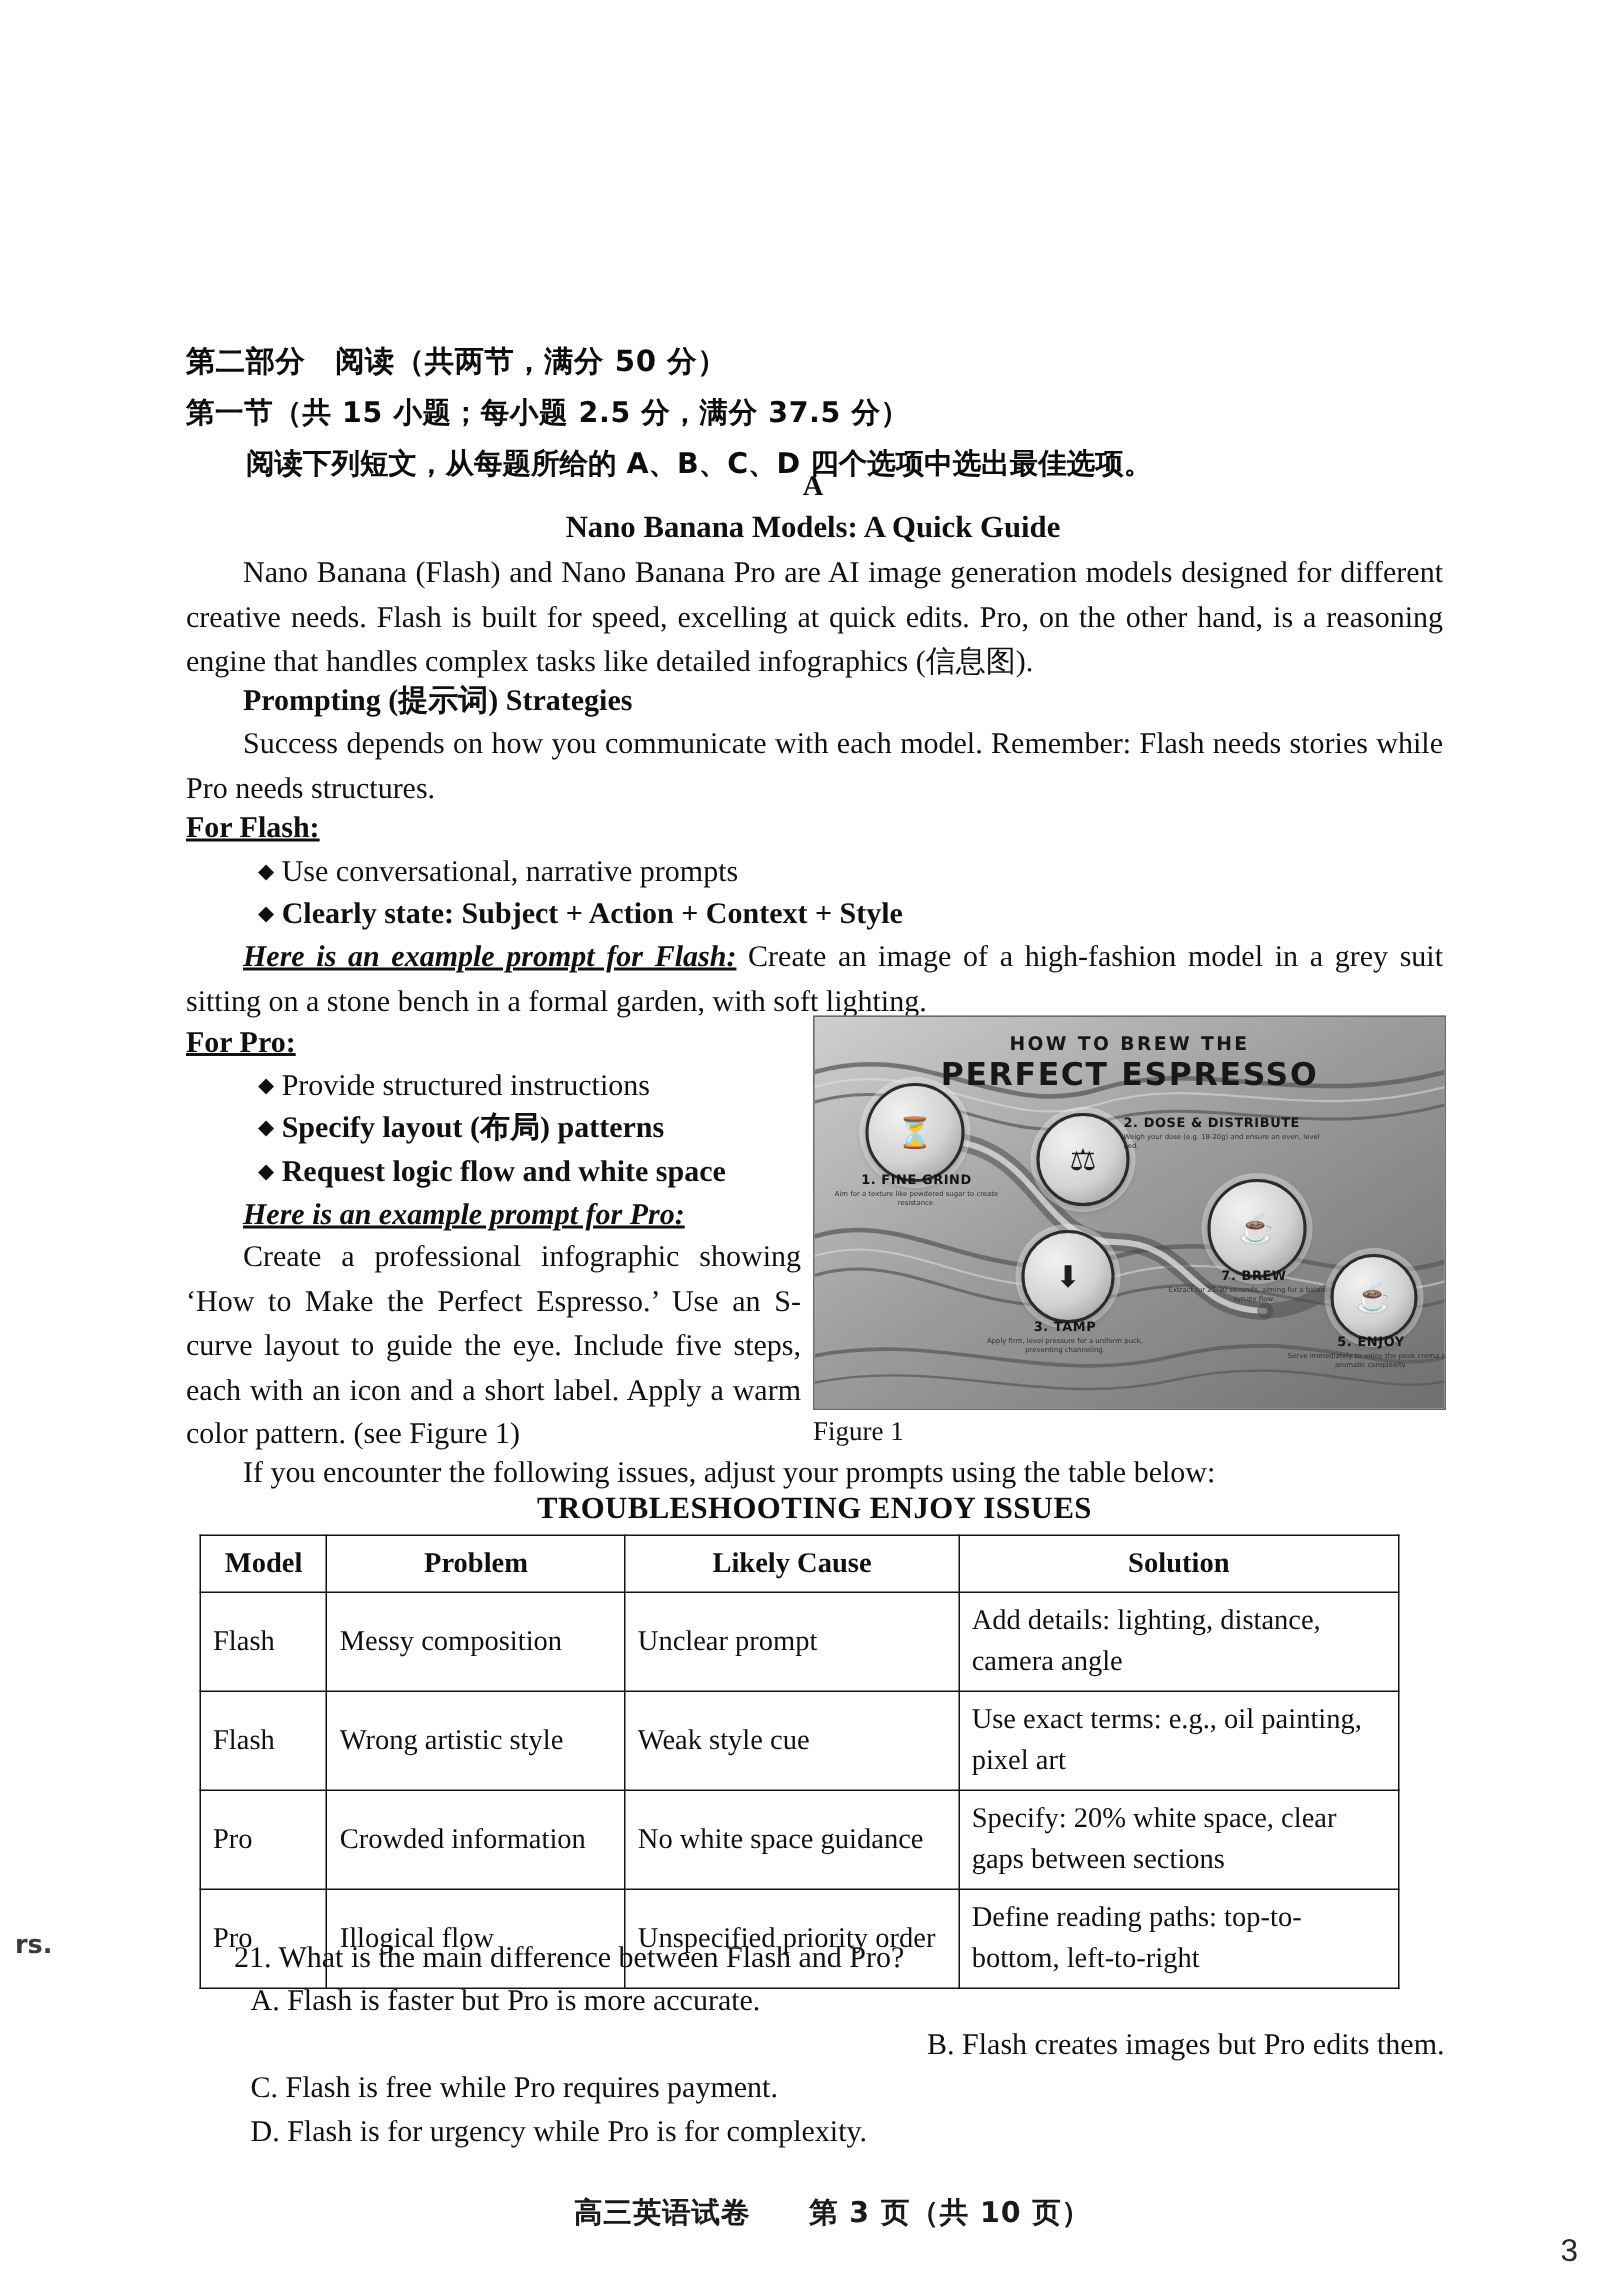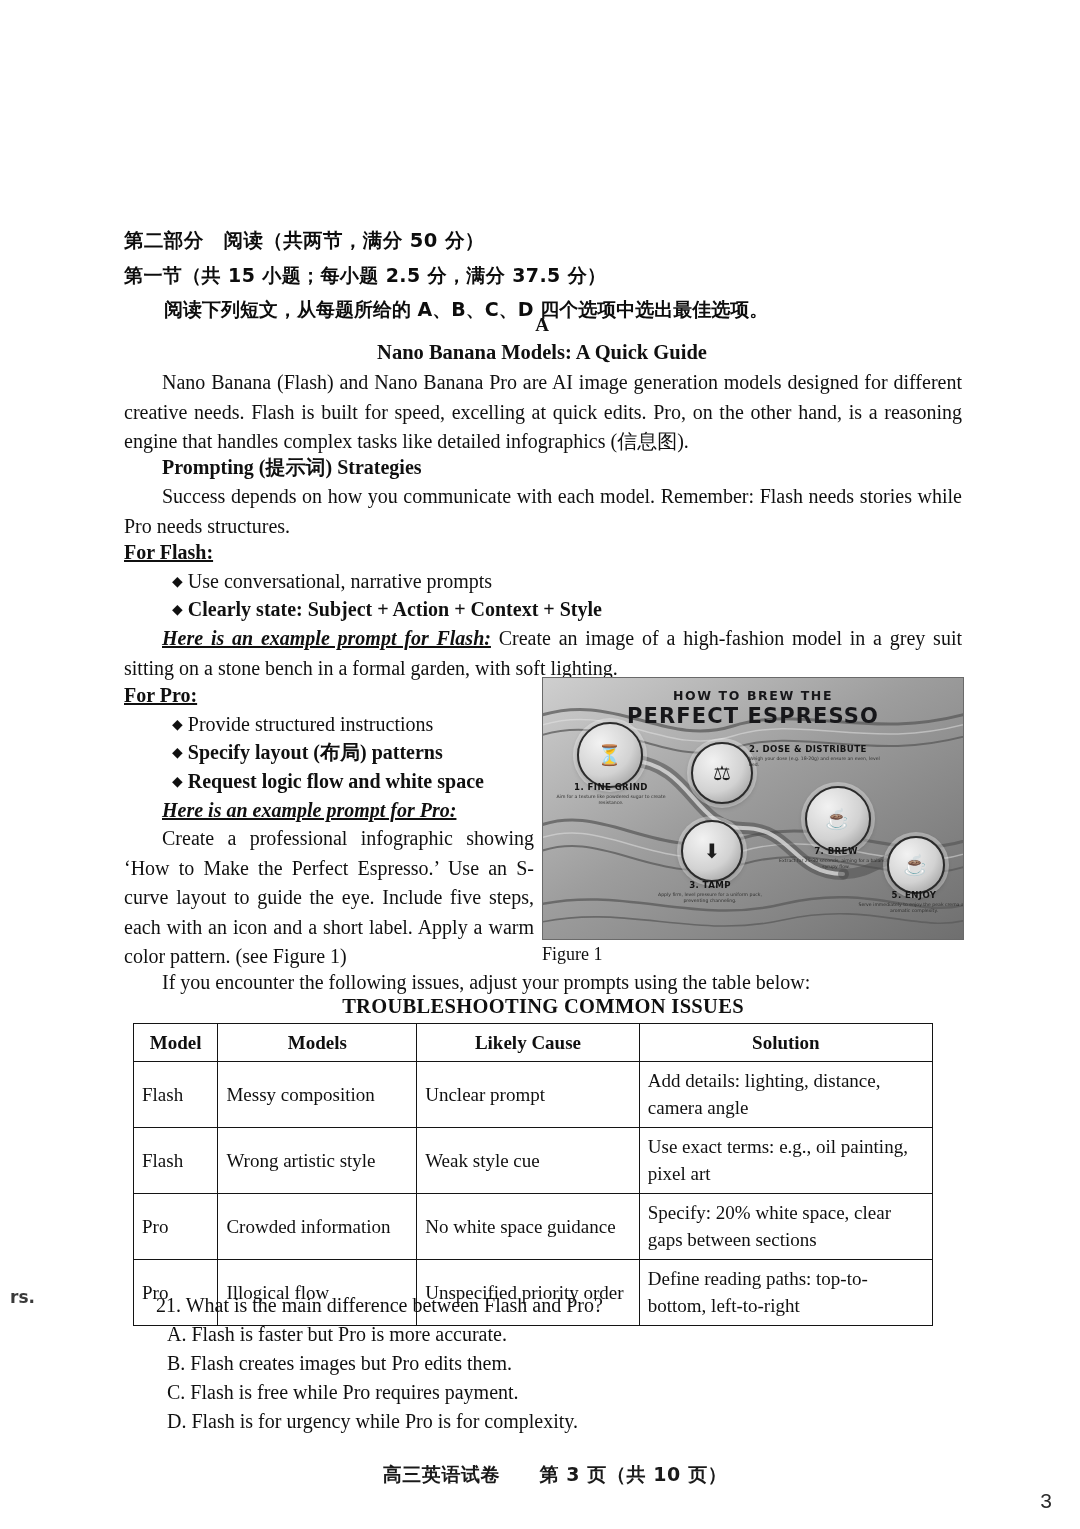--- a/index.html
+++ b/index.html
@@ -187,21 +187,21 @@
   }
   .q-opt {
     position: absolute;
     left: 133px;
     width: 830px;
     font-size: 20px;
     line-height: 29px;
     text-indent: 34px;
   }
   #opt-a { top: 1320px; }
-  #opt-b { top: 1349px; }
+  #opt-b { top: 1349px; text-align: right; }
   #opt-c { top: 1378px; }
   #opt-d { top: 1407px; }
 
   
   .footer {
     position: absolute;
     left: 0;
     top: 1462px;
     width: 1080px;
     text-align: center;
@@ -407,27 +407,27 @@
       </div>
       <div class="step-label" style="left:311px; top:212px;">
         <span class="sl">5. ENJOY</span>
         <span class="sd">Serve immediately to enjoy the peak crema and aromatic complexity.</span>
       </div>
     </div>
     <div class="figure-cap">Figure 1</div>
   </div>
 
   <div class="para" id="p-issues">If you encounter the following issues, adjust your prompts using the table below:</div>
-  <div class="tbl-title">TROUBLESHOOTING COMMON ISSUES</div>
+  <div class="tbl-title">TROUBLESHOOTING ENJOY ISSUES</div>
 
   <table class="tbl">
     <thead>
       <tr>
         <th class="c-model">Model</th>
-        <th class="c-prob">Models</th>
+        <th class="c-prob">Problem</th>
         <th class="c-cause">Likely Cause</th>
         <th class="c-sol">Solution</th>
       </tr>
     </thead>
     <tbody>
       <tr>
         <td>Flash</td>
         <td>Messy composition</td>
         <td>Unclear prompt</td>
         <td>Add details: lighting, distance, camera angle</td>

